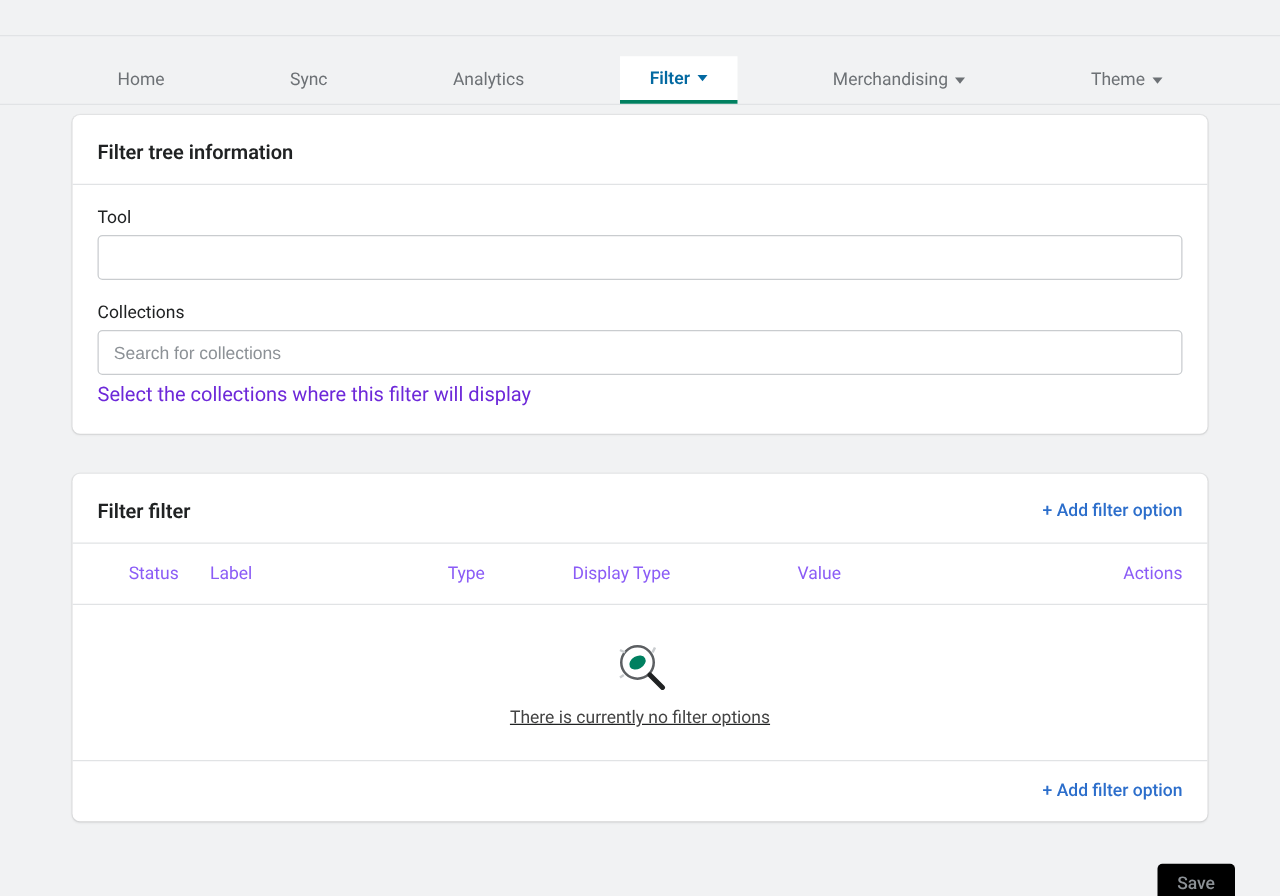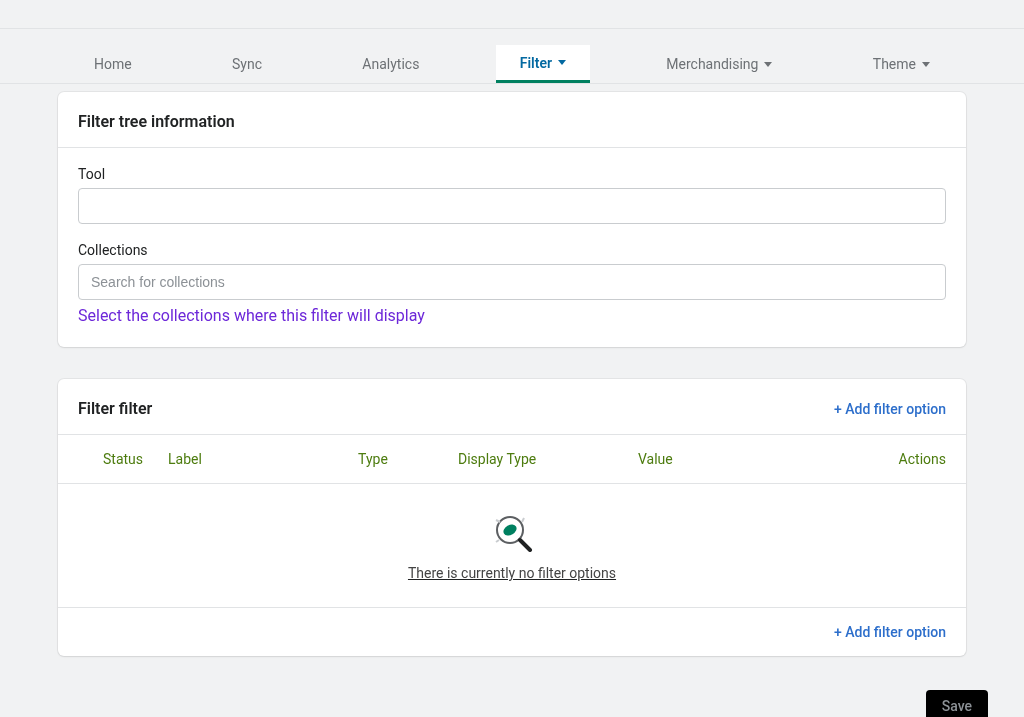--- a/index.html
+++ b/index.html
@@ -100,21 +100,21 @@
     .link-btn {
       color: #2c6ecb;
       font-weight: 500;
       cursor: pointer;
       font-size: 14px;
     }
     .table-head {
       display: flex;
       padding: 16px 20px;
       border-bottom: 1px solid #e1e3e5;
-      color: #4d7c0f;
+      color: #8b5cf6;
       font-weight: 400;
     }
     .col-status { width: 90px; text-align: center;}
     .col-label  { width: 120px; }
     .col-type   { width: 170px; text-align: center;}
     .col-display{ width: 180px; }
     .col-value  { width: 150px; }
     .col-actions{ flex: 1; text-align: right; }
     .empty-state {
       text-align: center;

